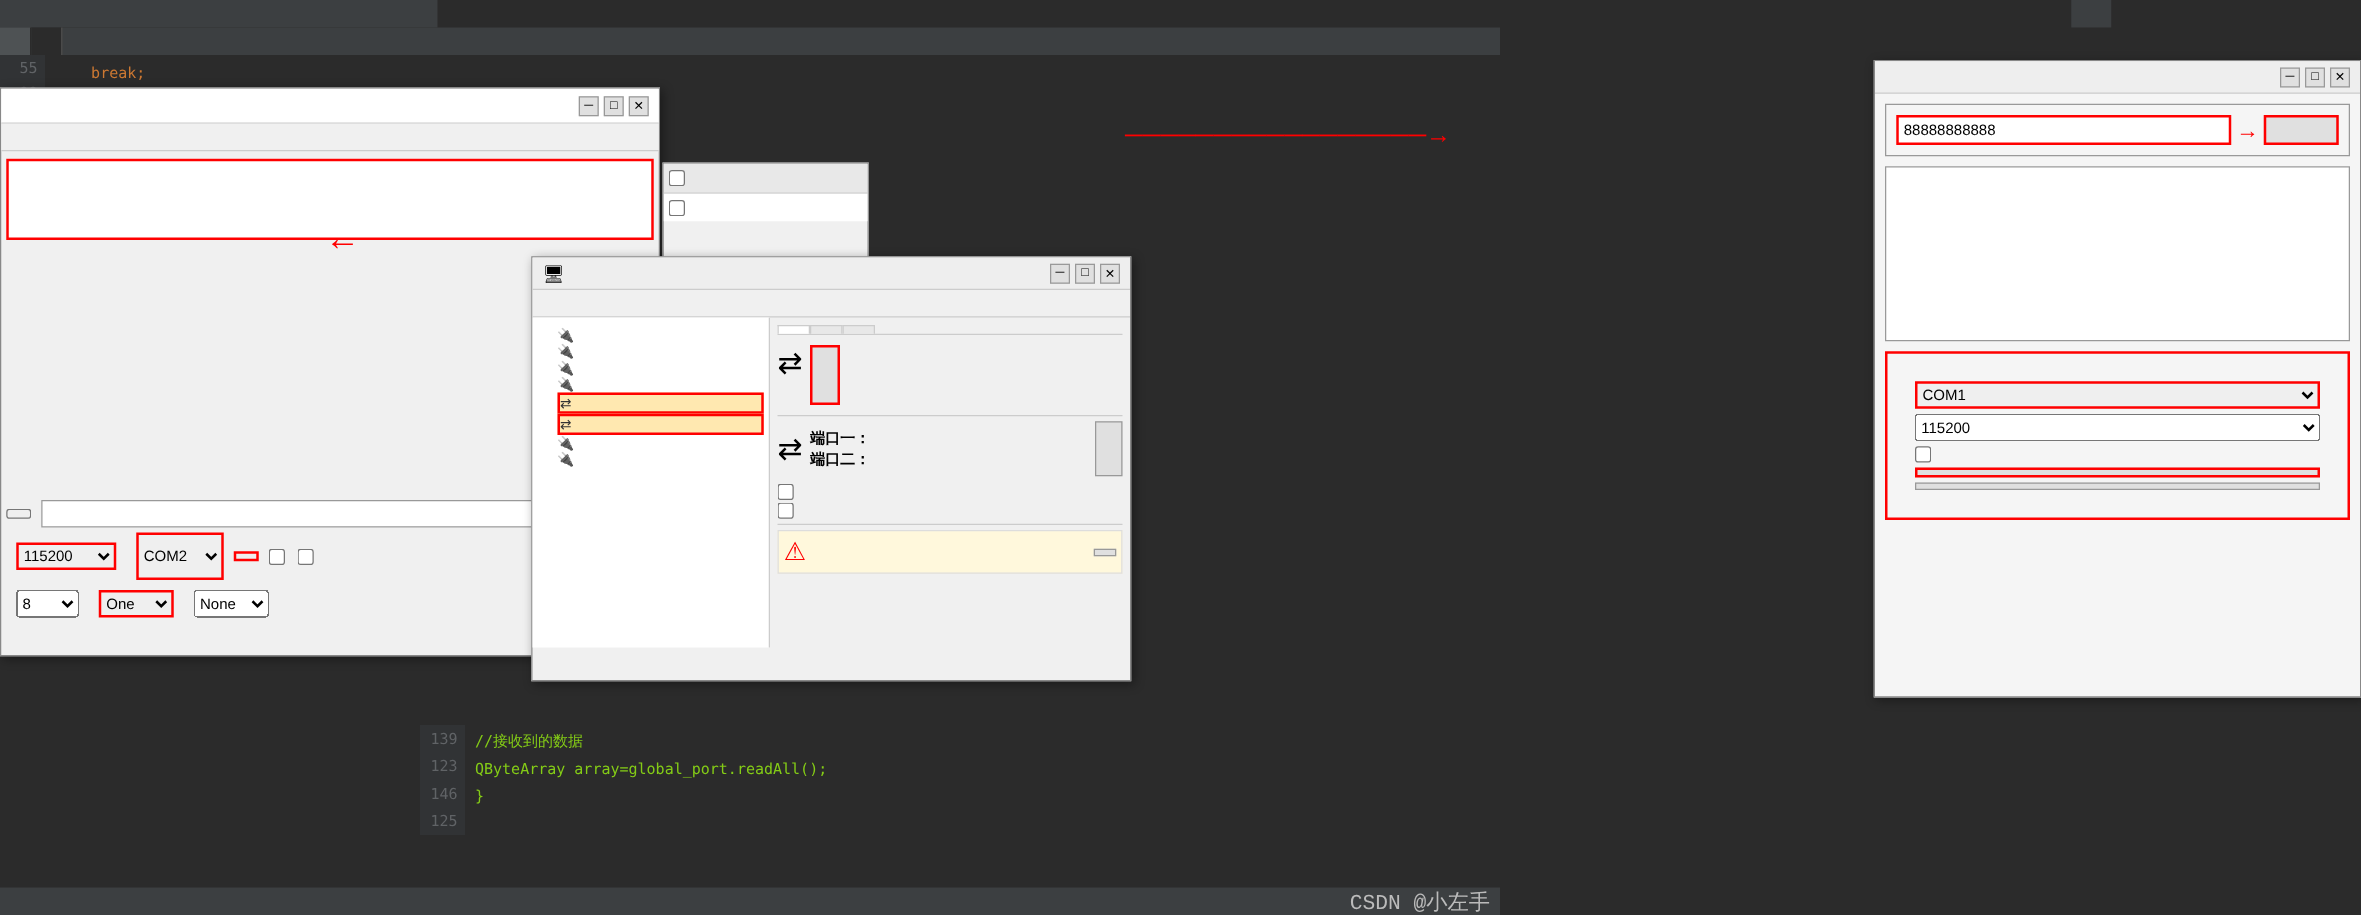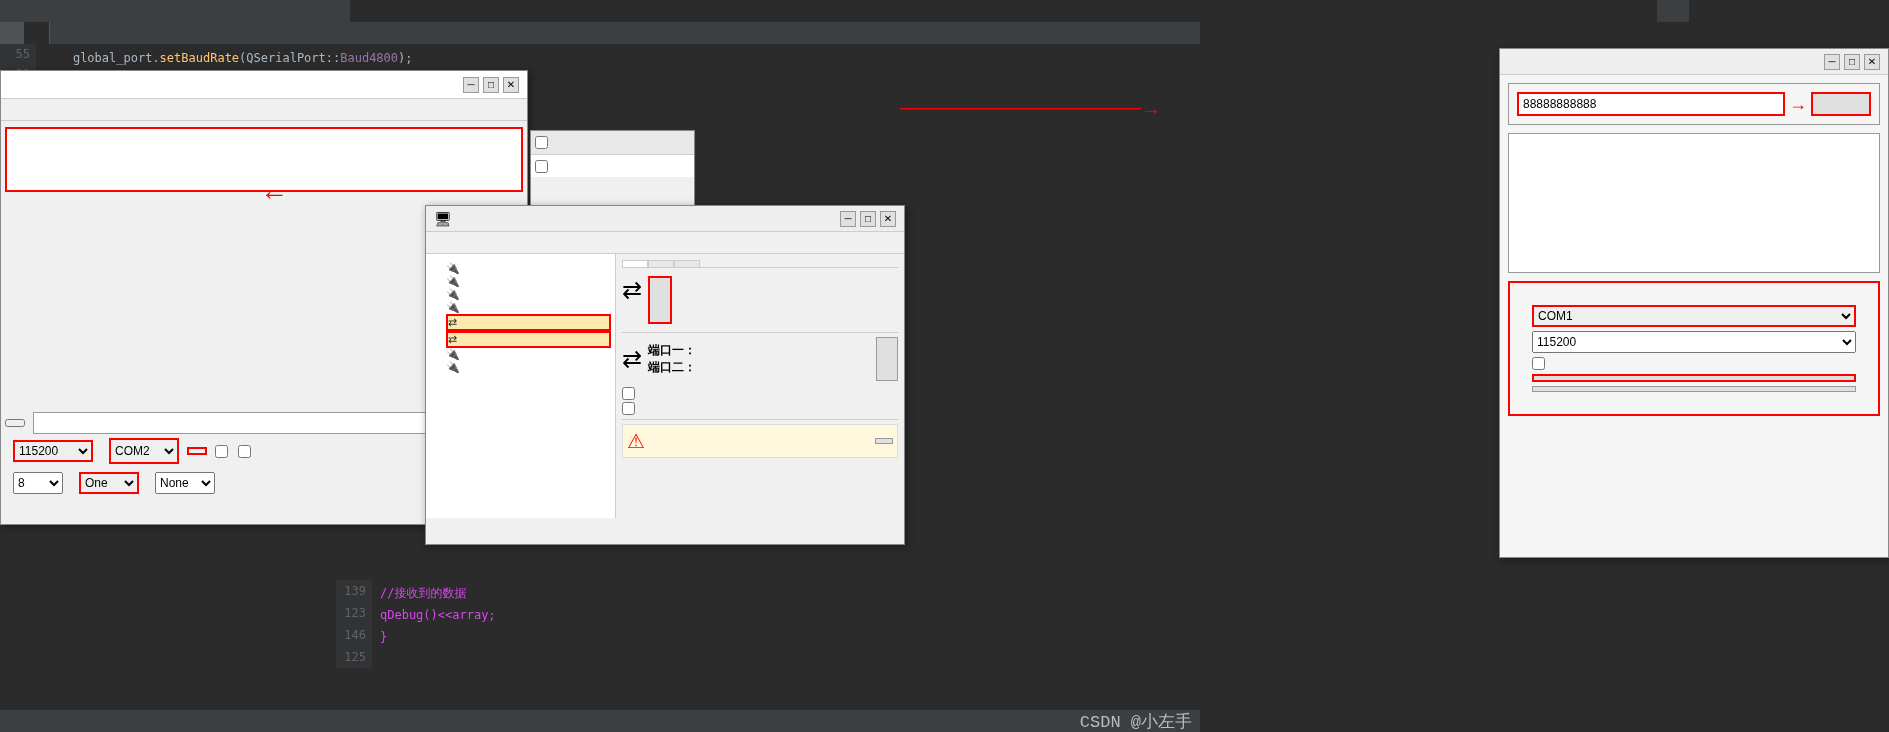--- a/index.html
+++ b/index.html
@@ -53,40 +53,39 @@
       <div>98</div>
       <div>99</div>
       <div>100</div>
       <div>101</div>
       <div>102</div>
       <div>103</div>
     </div>
   </div>
 
   <div style="position:absolute;top:44px;left:36px;width:480px;height:480px;background:#2b2b2b;overflow:hidden;padding:4px 8px;">
-    <div style="color:#a9b7c6;font-size:12px;line-height:20px;font-family:Consolas,monospace;white-space:pre;">    <span style="color:#a9b7c6;">global_port.</span><span style="color:#ffc66d;">setBaudRate</span><span style="color:#a9b7c6;">(QSerialPort::</span><span style="color:#9876aa;">Baud4800</span><span style="color:#a9b7c6;">);</span></div>
     <div style="color:#cc7832;font-size:12px;line-height:20px;font-family:Consolas,monospace;white-space:pre;">    break;</div>
     <div style="height:20px;"></div>
     <div style="height:20px;"></div>
     <div style="color:#a9b7c6;font-size:12px;line-height:20px;font-family:Consolas,monospace;white-space:pre;">    <span style="color:#a9b7c6;">...</span><span style="color:#8888bb;">ialPort</span><span style="color:#a9b7c6;">::Baud2400);</span></div>
     <div style="height:20px;"></div>
     <div style="color:#a9b7c6;font-size:12px;line-height:20px;font-family:Consolas,monospace;white-space:pre;">    <span style="color:#a9b7c6;">...</span><span style="color:#8888bb;">ialPort</span><span style="color:#a9b7c6;">::Baud1200);</span></div>
   </div>
 
   <div style="position:absolute;bottom:22px;left:336px;width:580px;height:130px;background:#2b2b2b;overflow:hidden;">
     <div style="display:flex;">
       <div style="width:36px;background:#313335;color:#606366;font-size:12px;font-family:Consolas,monospace;line-height:22px;text-align:right;padding-right:6px;">
         <div>139</div>
           <div>123</div>
           <div>146</div>
           <div>125</div>
       </div>
-      <div style="padding:2px 8px;color:#d946ef;font-size:12px;font-family:Consolas,monospace;line-height:22px;">
+      <div style="padding:2px 8px;color:#84cc16;font-size:12px;font-family:Consolas,monospace;line-height:22px;">
         <div>//接收到的数据</div>
-        <div>qDebug()&lt;&lt;array;</div>
+        <div>QByteArray array=global_port.readAll();</div>
         <div>}</div>
       </div>
     </div>
   </div>
 
   <div style="position:absolute;bottom:0;left:0;width:1200px;height:22px;background:#3c3f41;display:flex;align-items:center;padding:0 8px;gap:12px;">
     <span style="color:#bbb;font-size:11px;"></span>
     <span style="color:#bbb;font-size:11px;"></span>
     <span style="color:#bbb;font-size:11px;"></span>
     <span style="color:#bbb;font-size:11px;"></span>
@@ -132,21 +131,21 @@
       <div style="flex:1;height:22px;border:1px solid #999;background:#fff;"></div>
       <button style="padding:2px 8px;font-size:12px;cursor:pointer;"></button>
       <button style="padding:2px 8px;font-size:12px;cursor:pointer;"></button>
     </div>
     <div style="display:flex;gap:8px;align-items:center;flex-wrap:wrap;">
       <span style="font-size:12px;"></span>
       <select style="width:80px;height:22px;font-size:12px;border:2px solid red;">
         <option>115200</option>
       </select>
       <span style="font-size:12px;"></span>
-      <select style="width:70px;height:26px;font-size:12px;border:2px solid red;">
+      <select style="width:70px;height:38px;font-size:12px;border:2px solid red;">
         <option>COM2</option>
       </select>
       <button style="padding:2px 8px;font-size:12px;cursor:pointer;border:2px solid red;"></button>
       <label style="font-size:12px;display:flex;align-items:center;gap:2px;">
         <input type="checkbox" style="">
         <span></span>
       </label>
       <label style="font-size:12px;display:flex;align-items:center;gap:2px;">
         <input type="checkbox" style="">
         <span></span>

